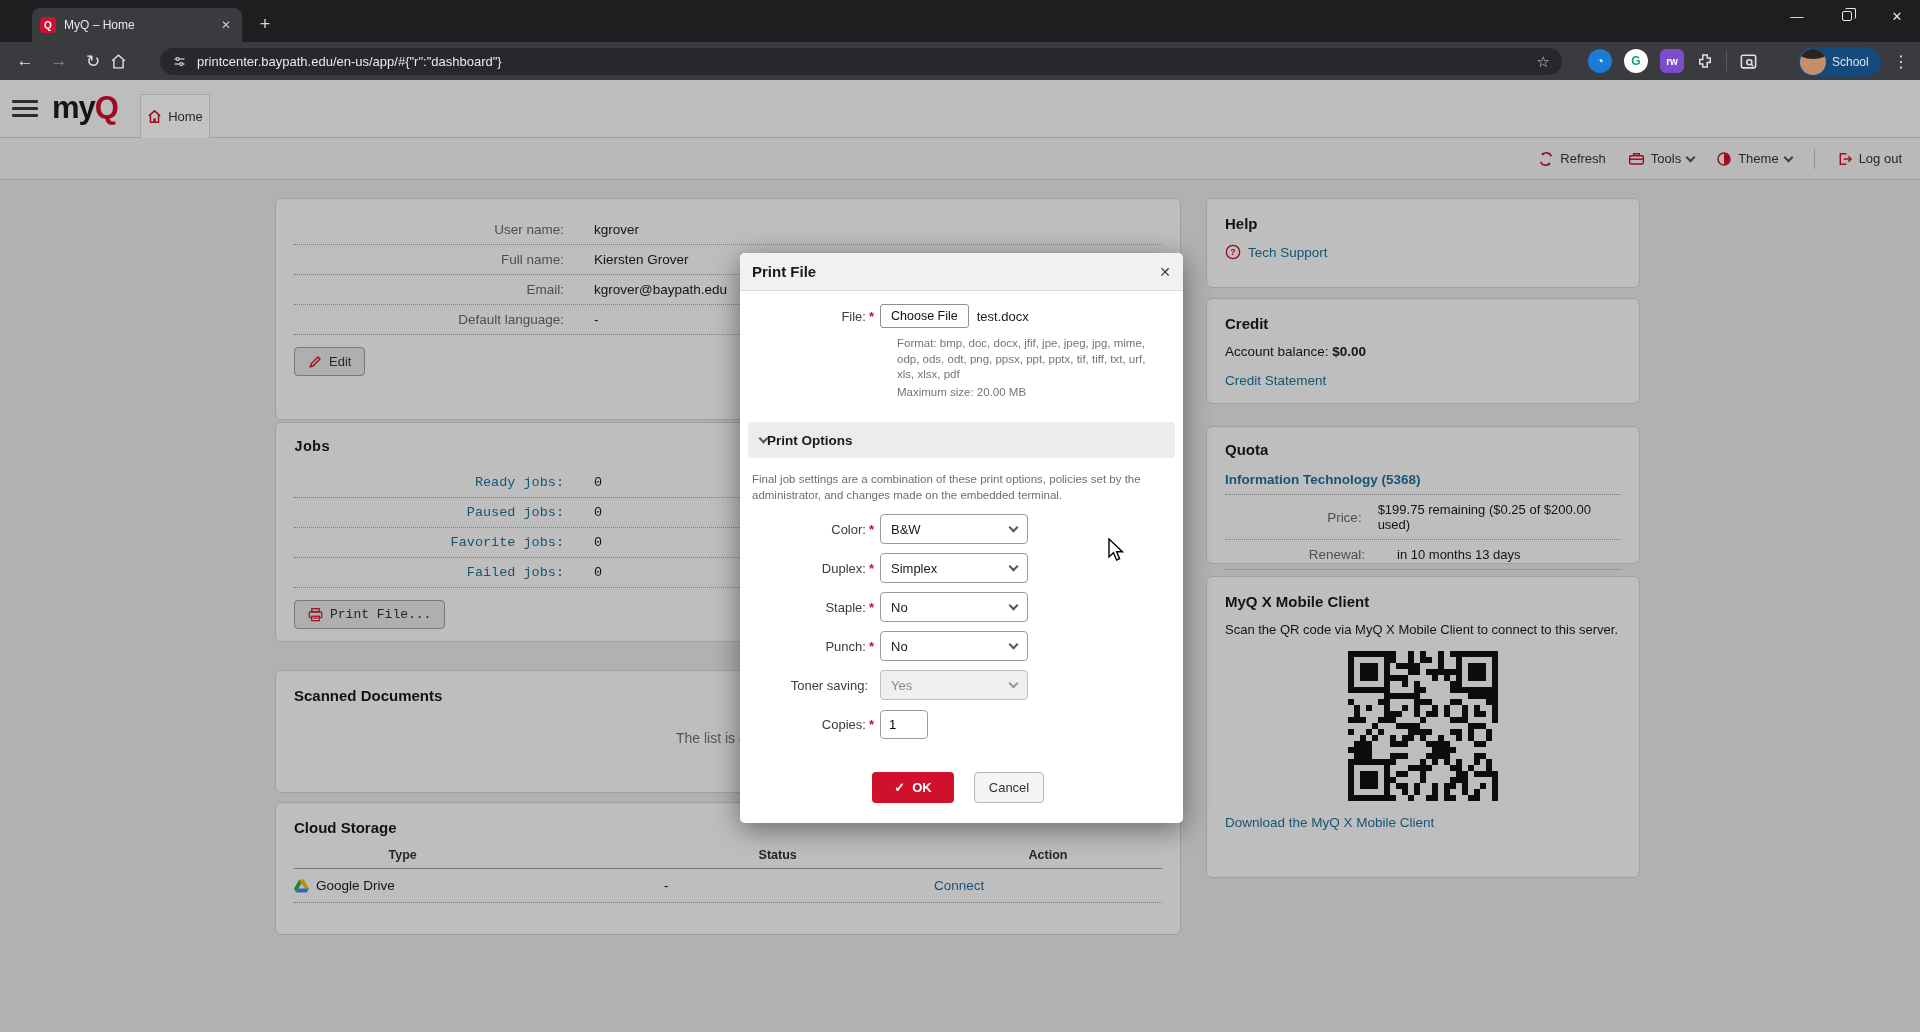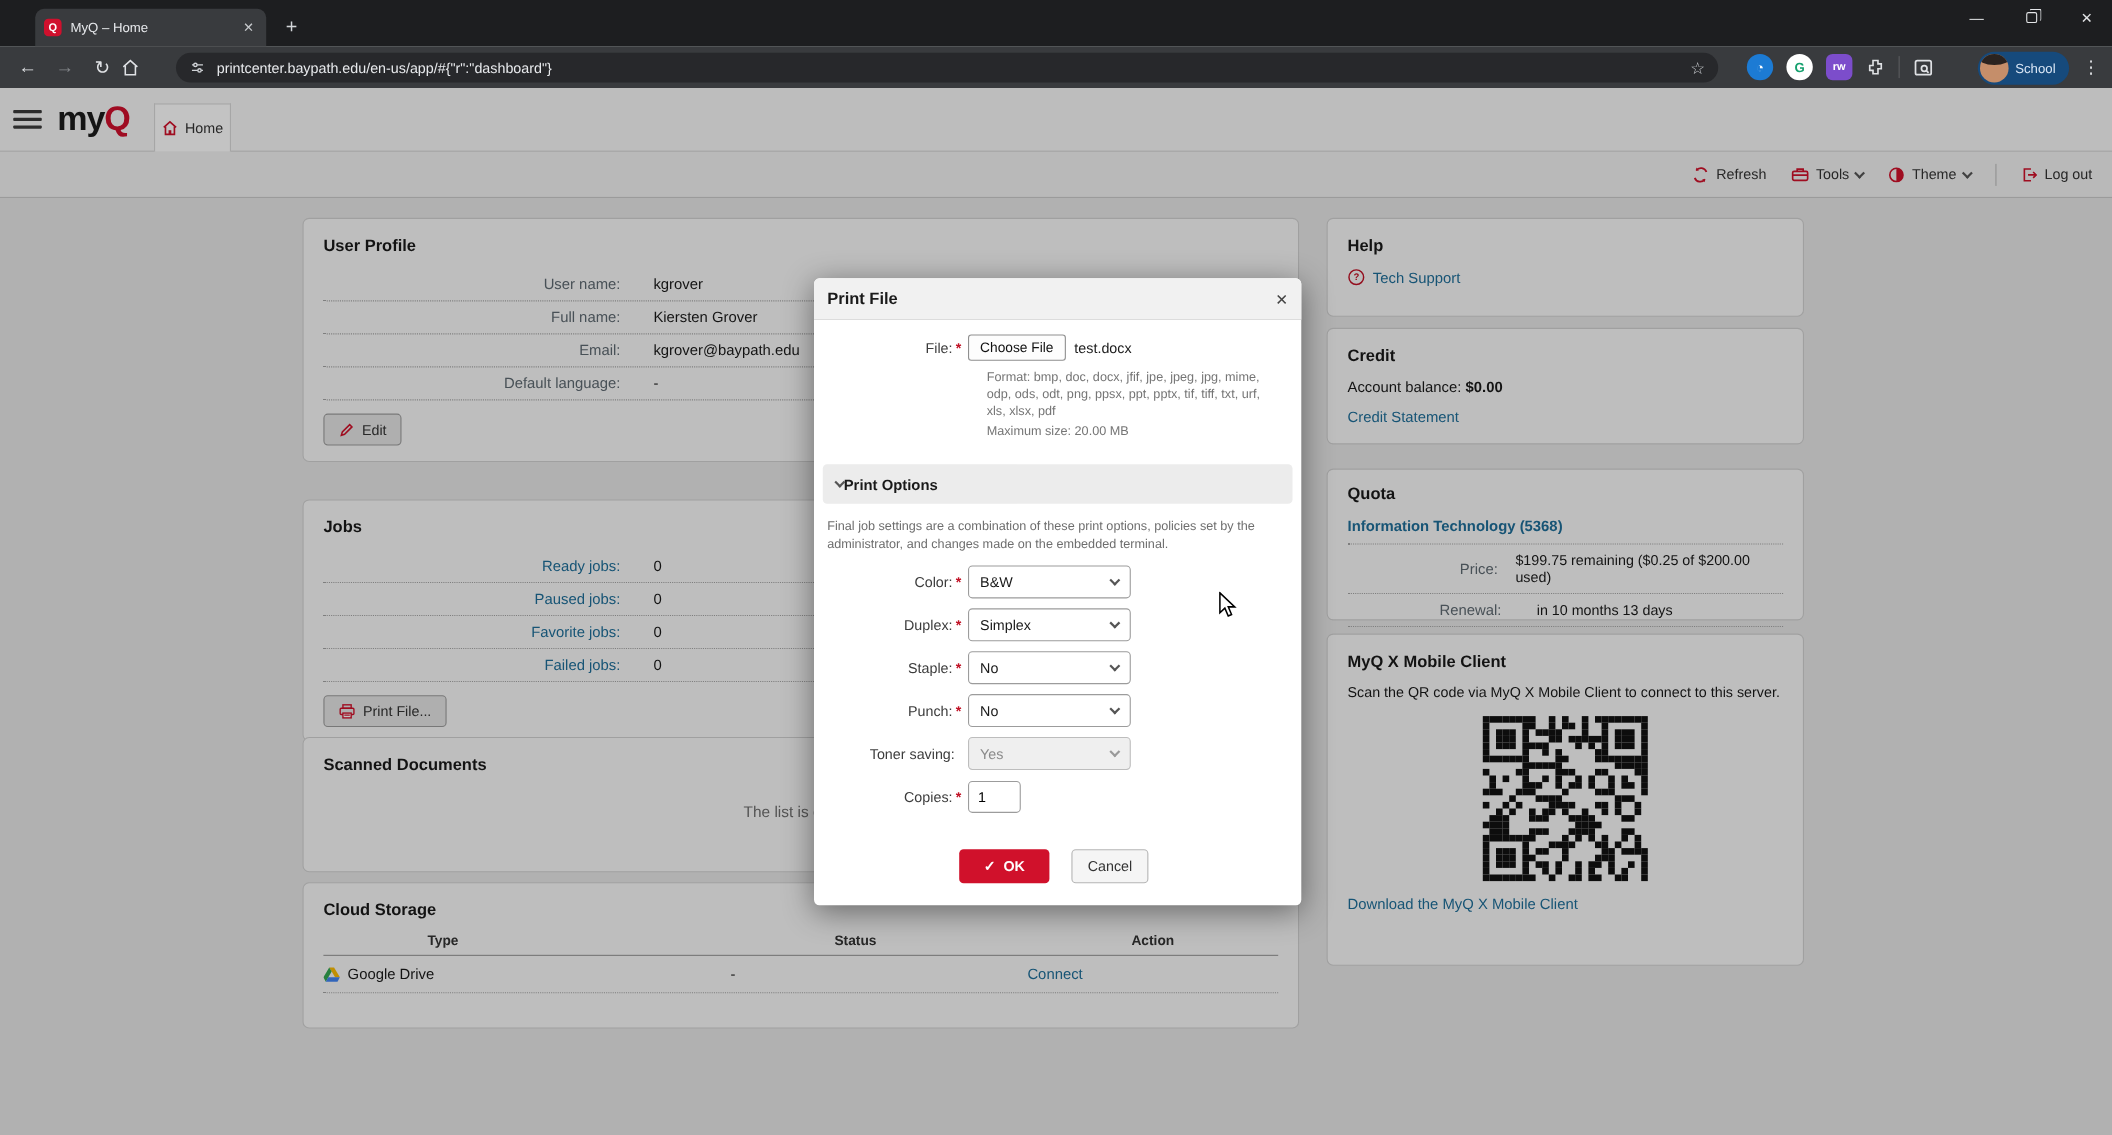--- a/index.html
+++ b/index.html
@@ -223,21 +223,20 @@
       <svg class="ic" width="16" height="16" viewBox="0 0 24 24" fill="none" stroke="#d0112b" stroke-width="2.2">
           <path d="M14 4H5v16h9"></path>
           <line x1="10" y1="12" x2="21" y2="12"></line>
           <polyline points="17 8 21 12 17 16"></polyline>
         </svg>
       <span>Log out</span>
     </div>
   </div>
 
   <div class="card" style="left:275px; top:118px; width:906px; height:222px;">
-    <h3>User Profile</h3>
     <div class="kv-row">
         <div class="kv-label">User name:</div>
         <div class="kv-value">kgrover</div>
       </div>
     <div class="kv-row">
         <div class="kv-label">Full name:</div>
         <div class="kv-value">Kiersten Grover</div>
       </div>
     <div class="kv-row">
         <div class="kv-label">Email:</div>
@@ -248,21 +247,21 @@
         <div class="kv-value">-</div>
       </div>
     <div class="btn">
       <svg class="ic" width="14" height="14" viewBox="0 0 24 24" fill="none" stroke="#d0112b" stroke-width="2.4">
           <path d="M4 20l1.5-5L17 3.5 20.5 7 9 18.5z"></path>
         </svg>
       <span>Edit</span>
     </div>
   </div>
 
-  <div class="card" style="left:275px; top:374px; width:906px; height:220px;">
+  <div class="card" style="left:275px; top:342px; width:906px; height:220px;font-family:Liberation Mono, monospace;">
     <h3>Jobs</h3>
     <div class="kv-row">
         <div class="kv-label link">Ready jobs:</div>
         <div class="kv-value">0</div>
       </div>
     <div class="kv-row">
         <div class="kv-label link">Paused jobs:</div>
         <div class="kv-value">0</div>
       </div>
     <div class="kv-row">

